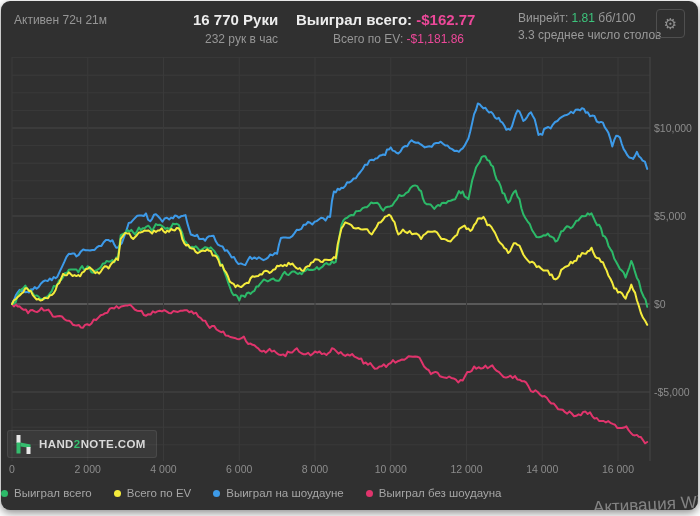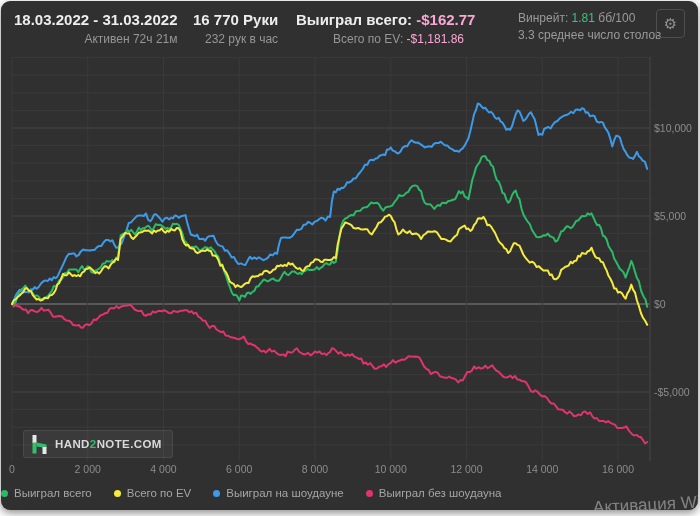--- a/index.html
+++ b/index.html
@@ -8,57 +8,56 @@
     border-radius:9px;overflow:hidden;box-shadow:0 3px 8px rgba(0,0,0,.45);}
   
   .hdr-block{position:absolute;top:9px;}
   .hdr-line1{font-size:15px;font-weight:bold;color:#ededed;line-height:19px;white-space:nowrap;}
   .hdr-line2{font-size:12px;color:#969696;line-height:16px;margin-top:2px;white-space:nowrap;text-align:right;}
   #col-dates{left:13px;}
   #col-hands{left:192px;}
   #col-won{left:295px;width:168px;text-align:right;}
   #col-rate{left:517px;}
   #col-rate .hdr-line1,#col-rate .hdr-line2{font-size:12px;font-weight:normal;color:#9a9a9a;line-height:17px;margin-top:0;}
-  .val-red{color:#f9a8d4;}
+  .val-red{color:#ec4899;}
   .val-green{color:#3cc47c;}
   .ev-label{color:#969696;font-weight:normal;font-size:12px;margin-top:19px;}
   .gear-btn{position:absolute;right:13px;top:8px;width:27px;height:27px;border:1px solid #4f4f4f;
     border-radius:4px;color:#8f8f8f;font-size:15px;line-height:27px;text-align:center;cursor:pointer;
     background:transparent;}
   
   #chart{position:absolute;left:0;top:0;}
   .gl-min{stroke:#3a3a3a;stroke-width:1;}
   .gl-maj{stroke:#464646;stroke-width:1;}
   .gl-zero{stroke:#828282;stroke-width:1;}
   .gl-v{stroke:#3a3a3a;stroke-width:1;}
   .gl-border{stroke:#464646;stroke-width:1;}
   .tick-label{fill:#8c8c8c;font-size:10.5px;}
   .series-line{fill:none;stroke-width:2;stroke-linejoin:round;stroke-linecap:round;}
   
   #legend{position:absolute;left:0;top:486px;right:44px;display:flex;justify-content:flex-start;
     gap:22px;align-items:center;}
   .legend-item{display:flex;align-items:center;gap:6px;font-size:11.5px;color:#a6a6a6;white-space:nowrap;}
   .legend-dot{width:7px;height:7px;border-radius:50%;display:inline-block;}
   
-  #logo{position:absolute;left:22px;top:429px;height:26px;display:flex;align-items:center;gap:7px;
+  #logo{position:absolute;left:6px;top:429px;height:26px;display:flex;align-items:center;gap:7px;
     padding:0 10px 0 7px;background:rgba(255,255,255,0.05);border:1px solid rgba(255,255,255,0.08);
     border-radius:3px;}
   #logo .logo-text{font-size:11.5px;font-weight:bold;color:#d9d9d9;letter-spacing:.4px;}
   #logo .logo-num{color:#34bd6e;}
   
   #watermark{position:absolute;left:592px;top:494px;font-size:17px;color:rgba(214,214,214,0.5);
     transform:rotate(-3deg);white-space:nowrap;}
 </style>
 </head>
 <body>
 
 <div class="card">
 
   <div class="hdr-block" id="col-dates">
-    <div class="hdr-line1">18.03.2022 - 31.03.2022</div>
     <div class="hdr-line2">Активен 72ч 21м</div>
   </div>
 
   <div class="hdr-block" id="col-hands">
     <div class="hdr-line1">16 770 Руки</div>
     <div class="hdr-line2">232 рук в час</div>
   </div>
 
   <div class="hdr-block" id="col-won">
     <div class="hdr-line1"><span>Выиграл всего:</span> <span class="val-red">-$162.77</span></div>

